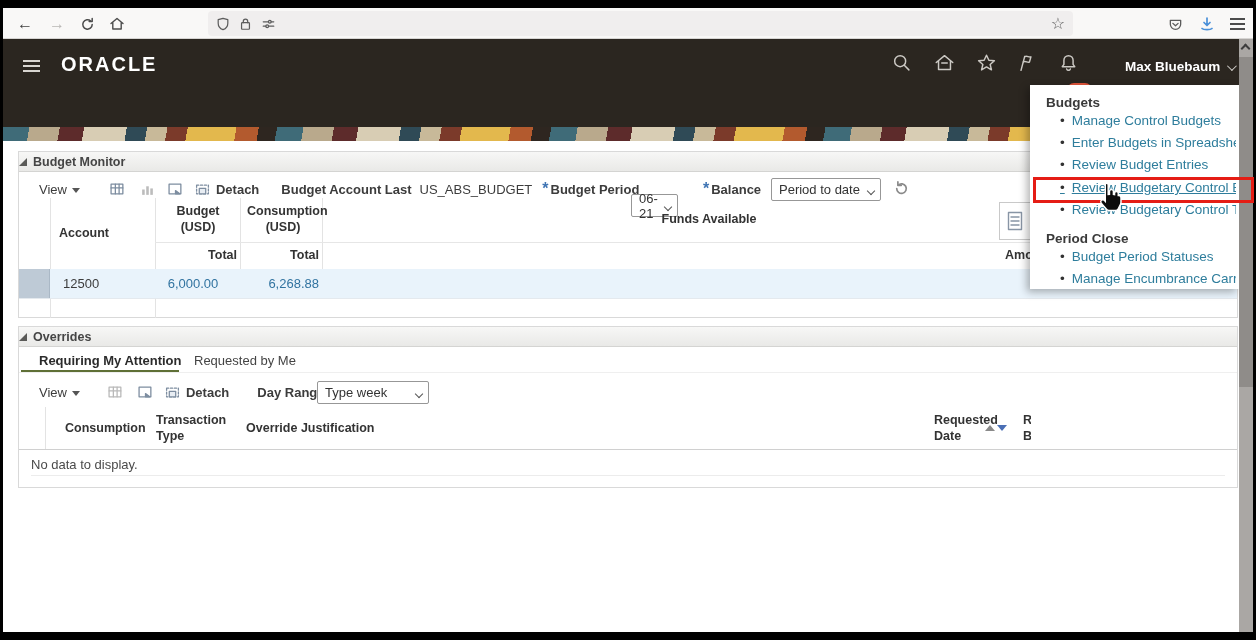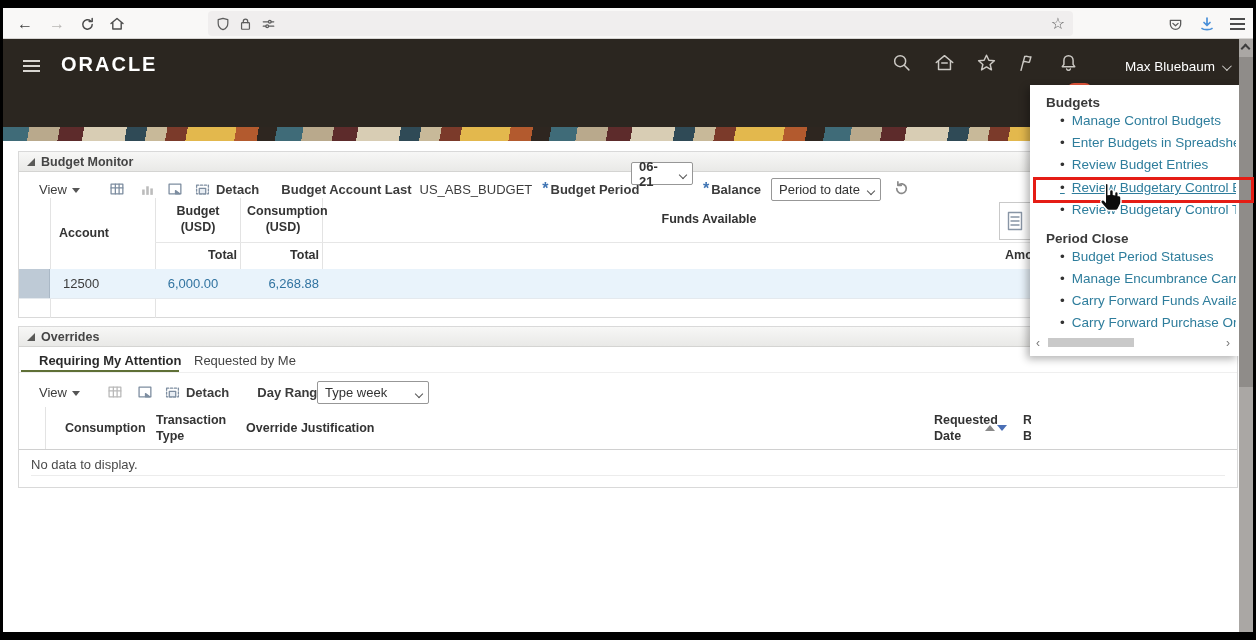--- a/index.html
+++ b/index.html
@@ -14,50 +14,50 @@
   .b-icon { position:absolute; top:4px; width:24px; height:24px; display:flex; align-items:center; justify-content:center; color:#4c4c4c; font-size:16px; }
   .url-pill { position:absolute; left:205px; top:3px; width:865px; height:25px; background:#f0eeee; border-radius:4px; display:flex; align-items:center; padding:0 8px; gap:9px; }
 
   
   .oracle-header { position:absolute; left:3px; top:39px; width:1236px; height:88px; background:#2b2620; }
   .brand { position:absolute; left:58px; top:14px; color:#fff; font-size:20px; font-weight:bold; letter-spacing:2px; }
   .hamburger span { display:block; width:17px; height:2px; background:#d8d5d0; margin:3px 0; }
   .hdr-ico { position:absolute; top:13px; width:26px; height:26px; }
   .page-title { position:absolute; left:16px; top:92px; color:#f2efe9; font-family:"Liberation Serif", serif; font-size:17px; }
   .badge { position:absolute; left:1064px; top:44px; background:#e0543a; color:#fff; font-size:11.5px; font-weight:bold; padding:1px 6px; border-radius:9px; }
-  .user { position:absolute; left:1122px; top:20px; color:#fff; font-size:13.5px; font-weight:normal; }
+  .user { position:absolute; left:1122px; top:20px; color:#fff; font-size:13.5px; font-weight:bold; }
   .chev-dn { display:inline-block; width:7px; height:7px; border-right:1.5px solid #cfcdc8; border-bottom:1.5px solid #cfcdc8; transform:rotate(45deg) translateY(-2px); margin-left:7px; }
 
   
   .banner { position:absolute; left:3px; top:127px; width:1236px; height:14px;
     background:repeating-linear-gradient(100deg,#3f6b78 0 26px,#b9a98c 26px 56px,#5d2b2b 56px 80px,#d8cdb4 80px 122px,#2f4a56 122px 142px,#c8b999 142px 162px,#7b3a2a 162px 182px,#e3b84d 182px 230px,#b35a2e 230px 252px,#2e2620 252px 270px); }
 
   .content { position:absolute; left:3px; top:141px; width:1236px; height:491px; background:#fff; }
 
   .panel { position:absolute; background:#fff; border:1px solid #d9d9d9; }
-  .sec-hdr { position:absolute; left:0; top:0; right:0; height:20px; background:linear-gradient(#f7f7f6,#e9e9e7); border-bottom:1px solid #d4d4d2; display:flex; align-items:center; padding-left:8px; gap:6px; font-size:12.5px; font-weight:bold; color:#454545; }
+  .sec-hdr { position:absolute; left:0; top:0; right:0; height:20px; background:linear-gradient(#f7f7f6,#e9e9e7); border-bottom:1px solid #d4d4d2; display:flex; align-items:center; gap:6px; font-size:12.5px; font-weight:bold; color:#454545; }
   .tri-dr { width:0; height:0; border-left:8px solid transparent; border-bottom:8px solid #5a5a58; }
   .tb-label { font-size:13px; color:#3c3c3c; }
   .bold { font-weight:bold; }
   .view-tri { display:inline-block; width:0; height:0; border-left:4px solid transparent; border-right:4px solid transparent; border-top:5px solid #555; margin-left:5px; vertical-align:middle; }
   .sel { position:absolute; height:23px; background:#fff; border:1px solid #979797; border-radius:2px; font-size:13px; color:#333; display:flex; align-items:center; padding:0 20px 0 7px; }
   .sel:after { content:""; position:absolute; right:6px; top:9px; width:5px; height:5px; border-right:1.4px solid #555; border-bottom:1.4px solid #555; transform:rotate(45deg); }
   .req { color:#3f74b3; font-weight:bold; margin-right:2px; }
 
   .hcell { position:absolute; font-size:12.5px; font-weight:bold; color:#333; line-height:1.25; }
   .vline { position:absolute; width:1px; background:#e3e3e3; }
   .hline { position:absolute; height:1px; background:#d8d8d8; }
   .datacell { position:absolute; font-size:13px; }
 
   .tab { position:absolute; font-size:13px; color:#444; }
   .tab.active { font-weight:bold; color:#2b2b2b; }
   .tab-underline { position:absolute; height:3px; background:#5f7036; }
 
   
-  .menu-panel { position:absolute; left:1030px; top:85px; width:209px; height:271px; background:#fff; box-shadow:-3px 3px 8px rgba(0,0,0,.3); overflow:hidden; z-index:5; }
+  .menu-panel { position:absolute; left:1030px; top:85px; width:209px; height:204px; background:#fff; box-shadow:-3px 3px 8px rgba(0,0,0,.3); overflow:hidden; z-index:5; }
   .menu-h { position:absolute; left:16px; font-size:13.5px; font-weight:bold; color:#3a3a3a; }
   .menu-item { position:absolute; left:30px; width:176px; font-size:13.5px; color:#2e7d9c; white-space:nowrap; overflow:hidden; }
   .menu-item:before { content:"•"; color:#333; margin-right:7px; }
   .menu-item.hl a, .menu-item.hl { text-decoration:underline; }
 
   .red-box { position:absolute; left:1033px; top:177px; width:221px; height:26px; border:3px solid #e51d15; z-index:7; }
 
   .vscroll { position:absolute; left:1239px; top:39px; width:14px; height:593px; background:#aaa7a4; z-index:6; }
   .vthumb { position:absolute; left:0; top:18px; width:14px; height:330px; background:#8f8c89; }
   .varrow { position:absolute; left:3px; top:6px; width:7px; height:7px; border-left:2px solid #3d3d3d; border-top:2px solid #3d3d3d; transform:rotate(45deg); }
@@ -200,21 +200,21 @@
       <span style="width:6px"></span>
       <span class="tb-label bold">Detach</span>
       <span style="width:22px"></span>
       <span class="tb-label bold">Budget Account Last</span>
       <span style="width:8px"></span>
       <span class="tb-label">US_ABS_BUDGET</span>
       <span style="width:10px"></span>
       <span class="req">*</span>
       <span class="tb-label bold">Budget Period</span>
     </div>
-    <div class="sel" style="left:612px; top:10px; width:62px;font-weight:bold;">
+    <div class="sel" style="left:612px; top:42px; width:47px;">
         <span>06-21</span>
       </div>
     <div class="abs nowrap" style="left:684px; top:24px; height:26px; display:flex; align-items:center;">
       <span class="req">*</span>
       <span class="tb-label bold">Balance</span>
     </div>
     <div class="sel" style="left:752px; top:26px; width:110px;">
         <span>Period to date</span>
       </div>
     <div class="abs" style="left:874px; top:28px;">

